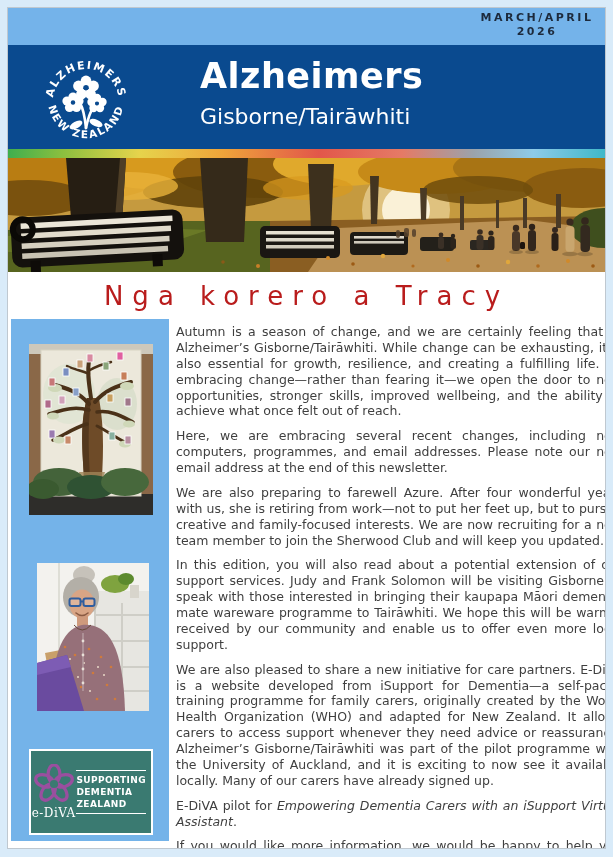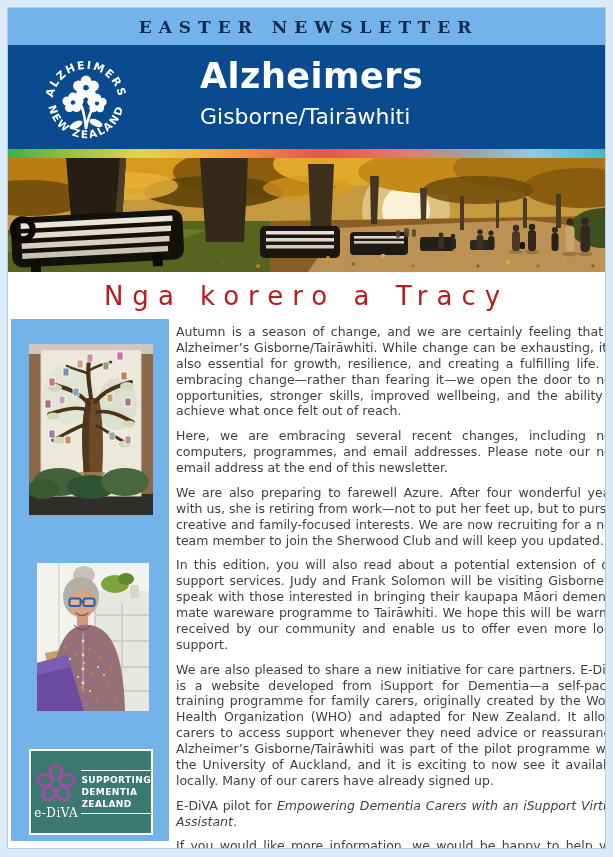--- a/index.html
+++ b/index.html
@@ -66,38 +66,41 @@
 
   .ediva-logo{
     position:absolute;left:18px;top:430px;width:124px;height:86px;
     background:#3a7a71;border:2px solid #ffffff;box-sizing:border-box;
     display:flex;align-items:center;
   }
   .ediva-left{width:56px;text-align:center;}
   .ediva-wordmark{
     font-family:"DejaVu Serif",serif;color:#fff;font-size:12px;letter-spacing:0.5px;margin-top:-2px;
   }
-  .ediva-right{flex:1;}
+  .ediva-right{flex:1;padding-right:5px;}
   .ediva-line{height:1px;background:#ffffff;margin:3px 0;}
   .ediva-tagline{color:#fff;font-size:9px;font-weight:bold;letter-spacing:0.4px;line-height:12px;}
 
   .text-col{
     position:absolute;left:168px;top:5px;width:446px;
     color:#3f3f3f;font-size:12.5px;line-height:1.27;text-align:justify;
   }
   .text-col p{margin:0 0 9px 0;}
   .text-col em{font-style:italic;}
 </style>
 </head>
 <body>
 
 <div class="page">
 
   <div class="masthead">
-    <div class="masthead-title">EASTER NEWSLETTER</div>
+    <div class="issue-block">
+      <div>MARCH/APRIL</div>
+      <div>2026</div>
+    </div>
   </div>
 
   <div class="banner">
     <svg class="banner-logo" viewBox="0 0 96 96">
       <defs>
         <path id="arcTop" d="M 15,52 A 33,33 0 0 1 81,52" fill="none"></path>
         <path id="arcBot" d="M 10,50 A 38,38 0 0 0 86,50" fill="none"></path>
       </defs>
       <text font-size="11" font-weight="bold" fill="#ffffff" letter-spacing="1.6" font-family="DejaVu Sans, sans-serif">
         <textPath href="#arcTop" startOffset="50%" text-anchor="middle">ALZHEIMERS</textPath>

